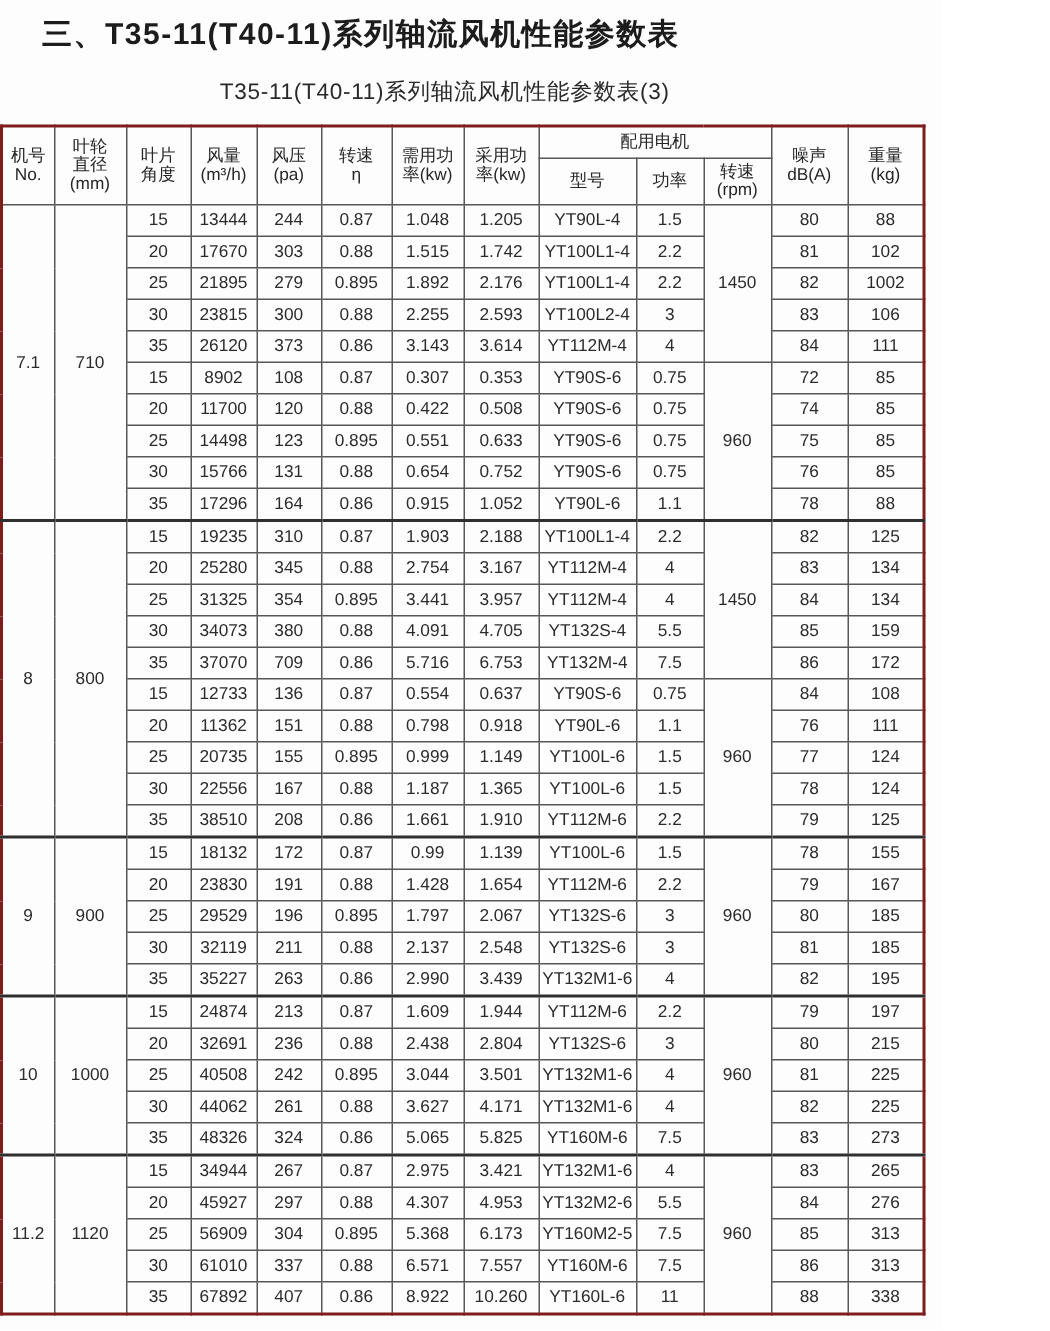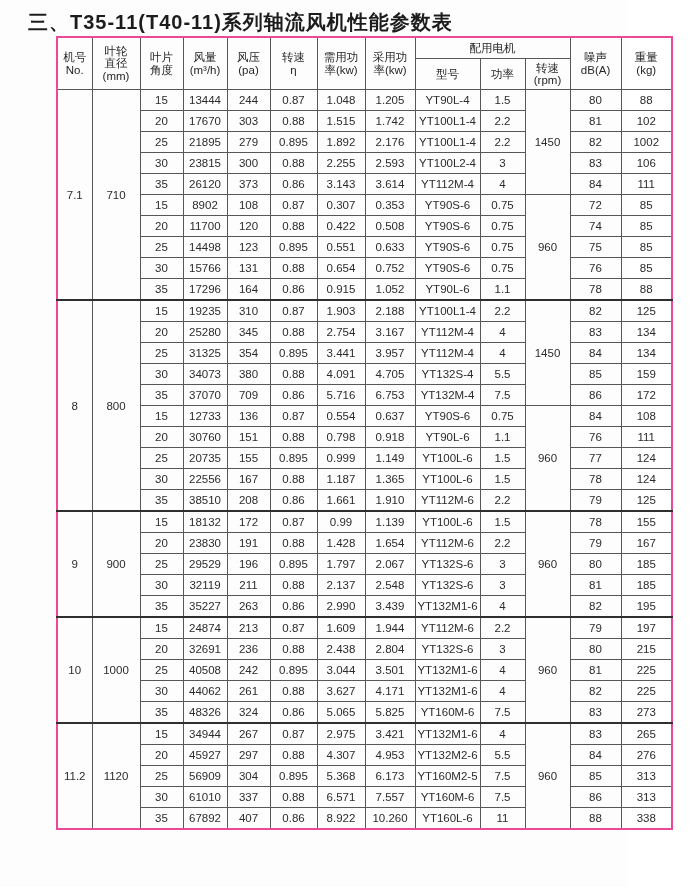--- a/index.html
+++ b/index.html
@@ -27,25 +27,24 @@
     color: #1c1c1c;
   }
   .caption {
     margin: 16px 80px 12px 45px;
     text-align: center;
     font-size: 15px;
     letter-spacing: 0.5px;
     color: #2a2a2a;
   }
   table.perf {
-    margin-left: 56px;
     border-collapse: collapse;
     table-layout: fixed;
     width: 616px;
-    border: 2px solid #ec4899;
+    border: 2px solid #7f1d1d;
   }
   table.perf th, table.perf td {
     border: 1px solid #575757;
     text-align: center;
     vertical-align: middle;
     padding: 0 1px;
     overflow: hidden;
   }
   table.perf th {
     font-weight: normal;
@@ -67,20 +66,21 @@
   tr.group-start td { border-top: 2px solid #2f2f2f; }
   td[data-name="cell-motor-rpm"],
   td[data-name="cell-machine-no"],
   td[data-name="cell-impeller-diameter"] { font-size: 11.5px; }
 </style>
 </head>
 <body>
 
 <div class="page" data-name="document-page">
   <h1 class="title" data-name="page-title">三、T35-11(T40-11)系列轴流风机性能参数表</h1>
+  <div class="caption" data-name="table-caption">T35-11(T40-11)系列轴流风机性能参数表(3)</div>
 
   <table class="perf" data-name="fan-performance-table">
     <colgroup>
       <col style="width:35px">
       <col style="width:48px">
       <col style="width:43px">
       <col style="width:44px">
       <col style="width:43px">
       <col style="width:47px">
       <col style="width:48px">
@@ -319,21 +319,21 @@
           <td data-name="cell-required-power">0.554</td>
           <td data-name="cell-adopted-power">0.637</td>
           <td data-name="cell-motor-model">YT90S-6</td>
           <td data-name="cell-motor-power">0.75</td>
           <td data-name="cell-motor-rpm" rowspan="5">960</td>
           <td data-name="cell-noise">84</td>
           <td data-name="cell-weight">108</td>
         </tr>
         <tr data-name="table-row">
           <td data-name="cell-blade-angle">20</td>
-          <td data-name="cell-air-volume">30760</td>
+          <td data-name="cell-air-volume">11362</td>
           <td data-name="cell-air-pressure">151</td>
           <td data-name="cell-speed-eta">0.88</td>
           <td data-name="cell-required-power">0.798</td>
           <td data-name="cell-adopted-power">0.918</td>
           <td data-name="cell-motor-model">YT90L-6</td>
           <td data-name="cell-motor-power">1.1</td>
           <td data-name="cell-noise">76</td>
           <td data-name="cell-weight">111</td>
         </tr>
         <tr data-name="table-row">

